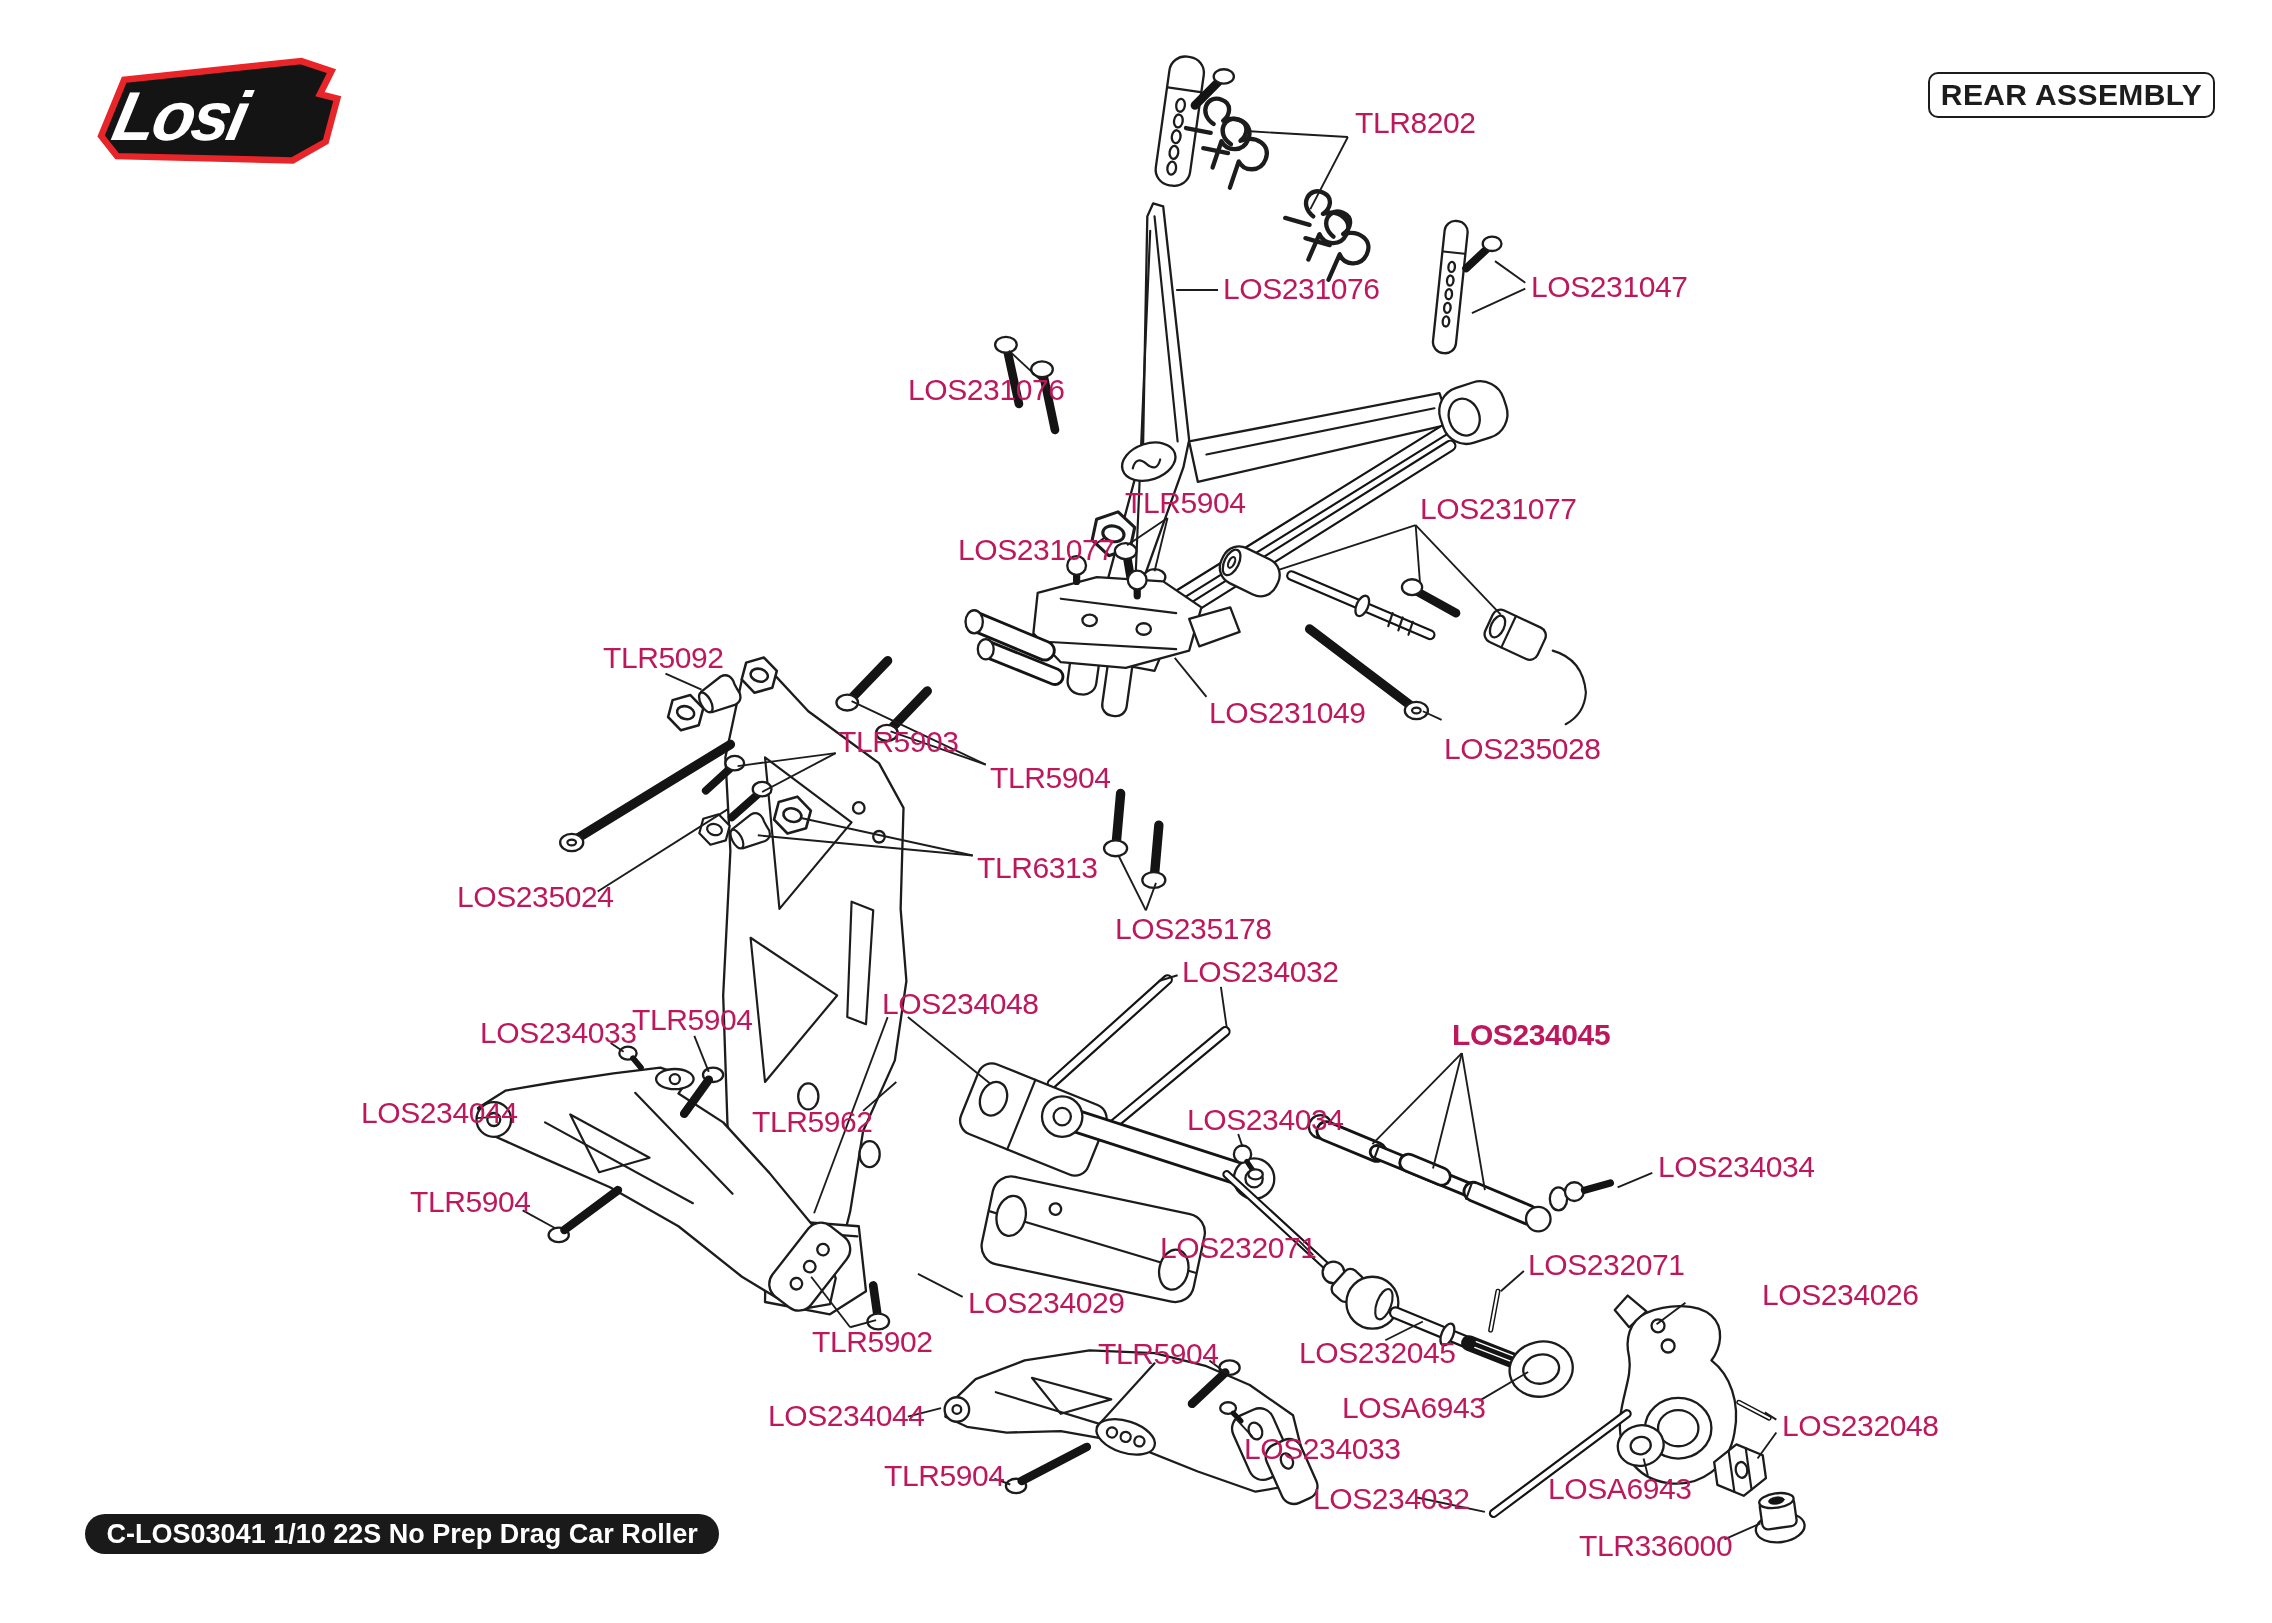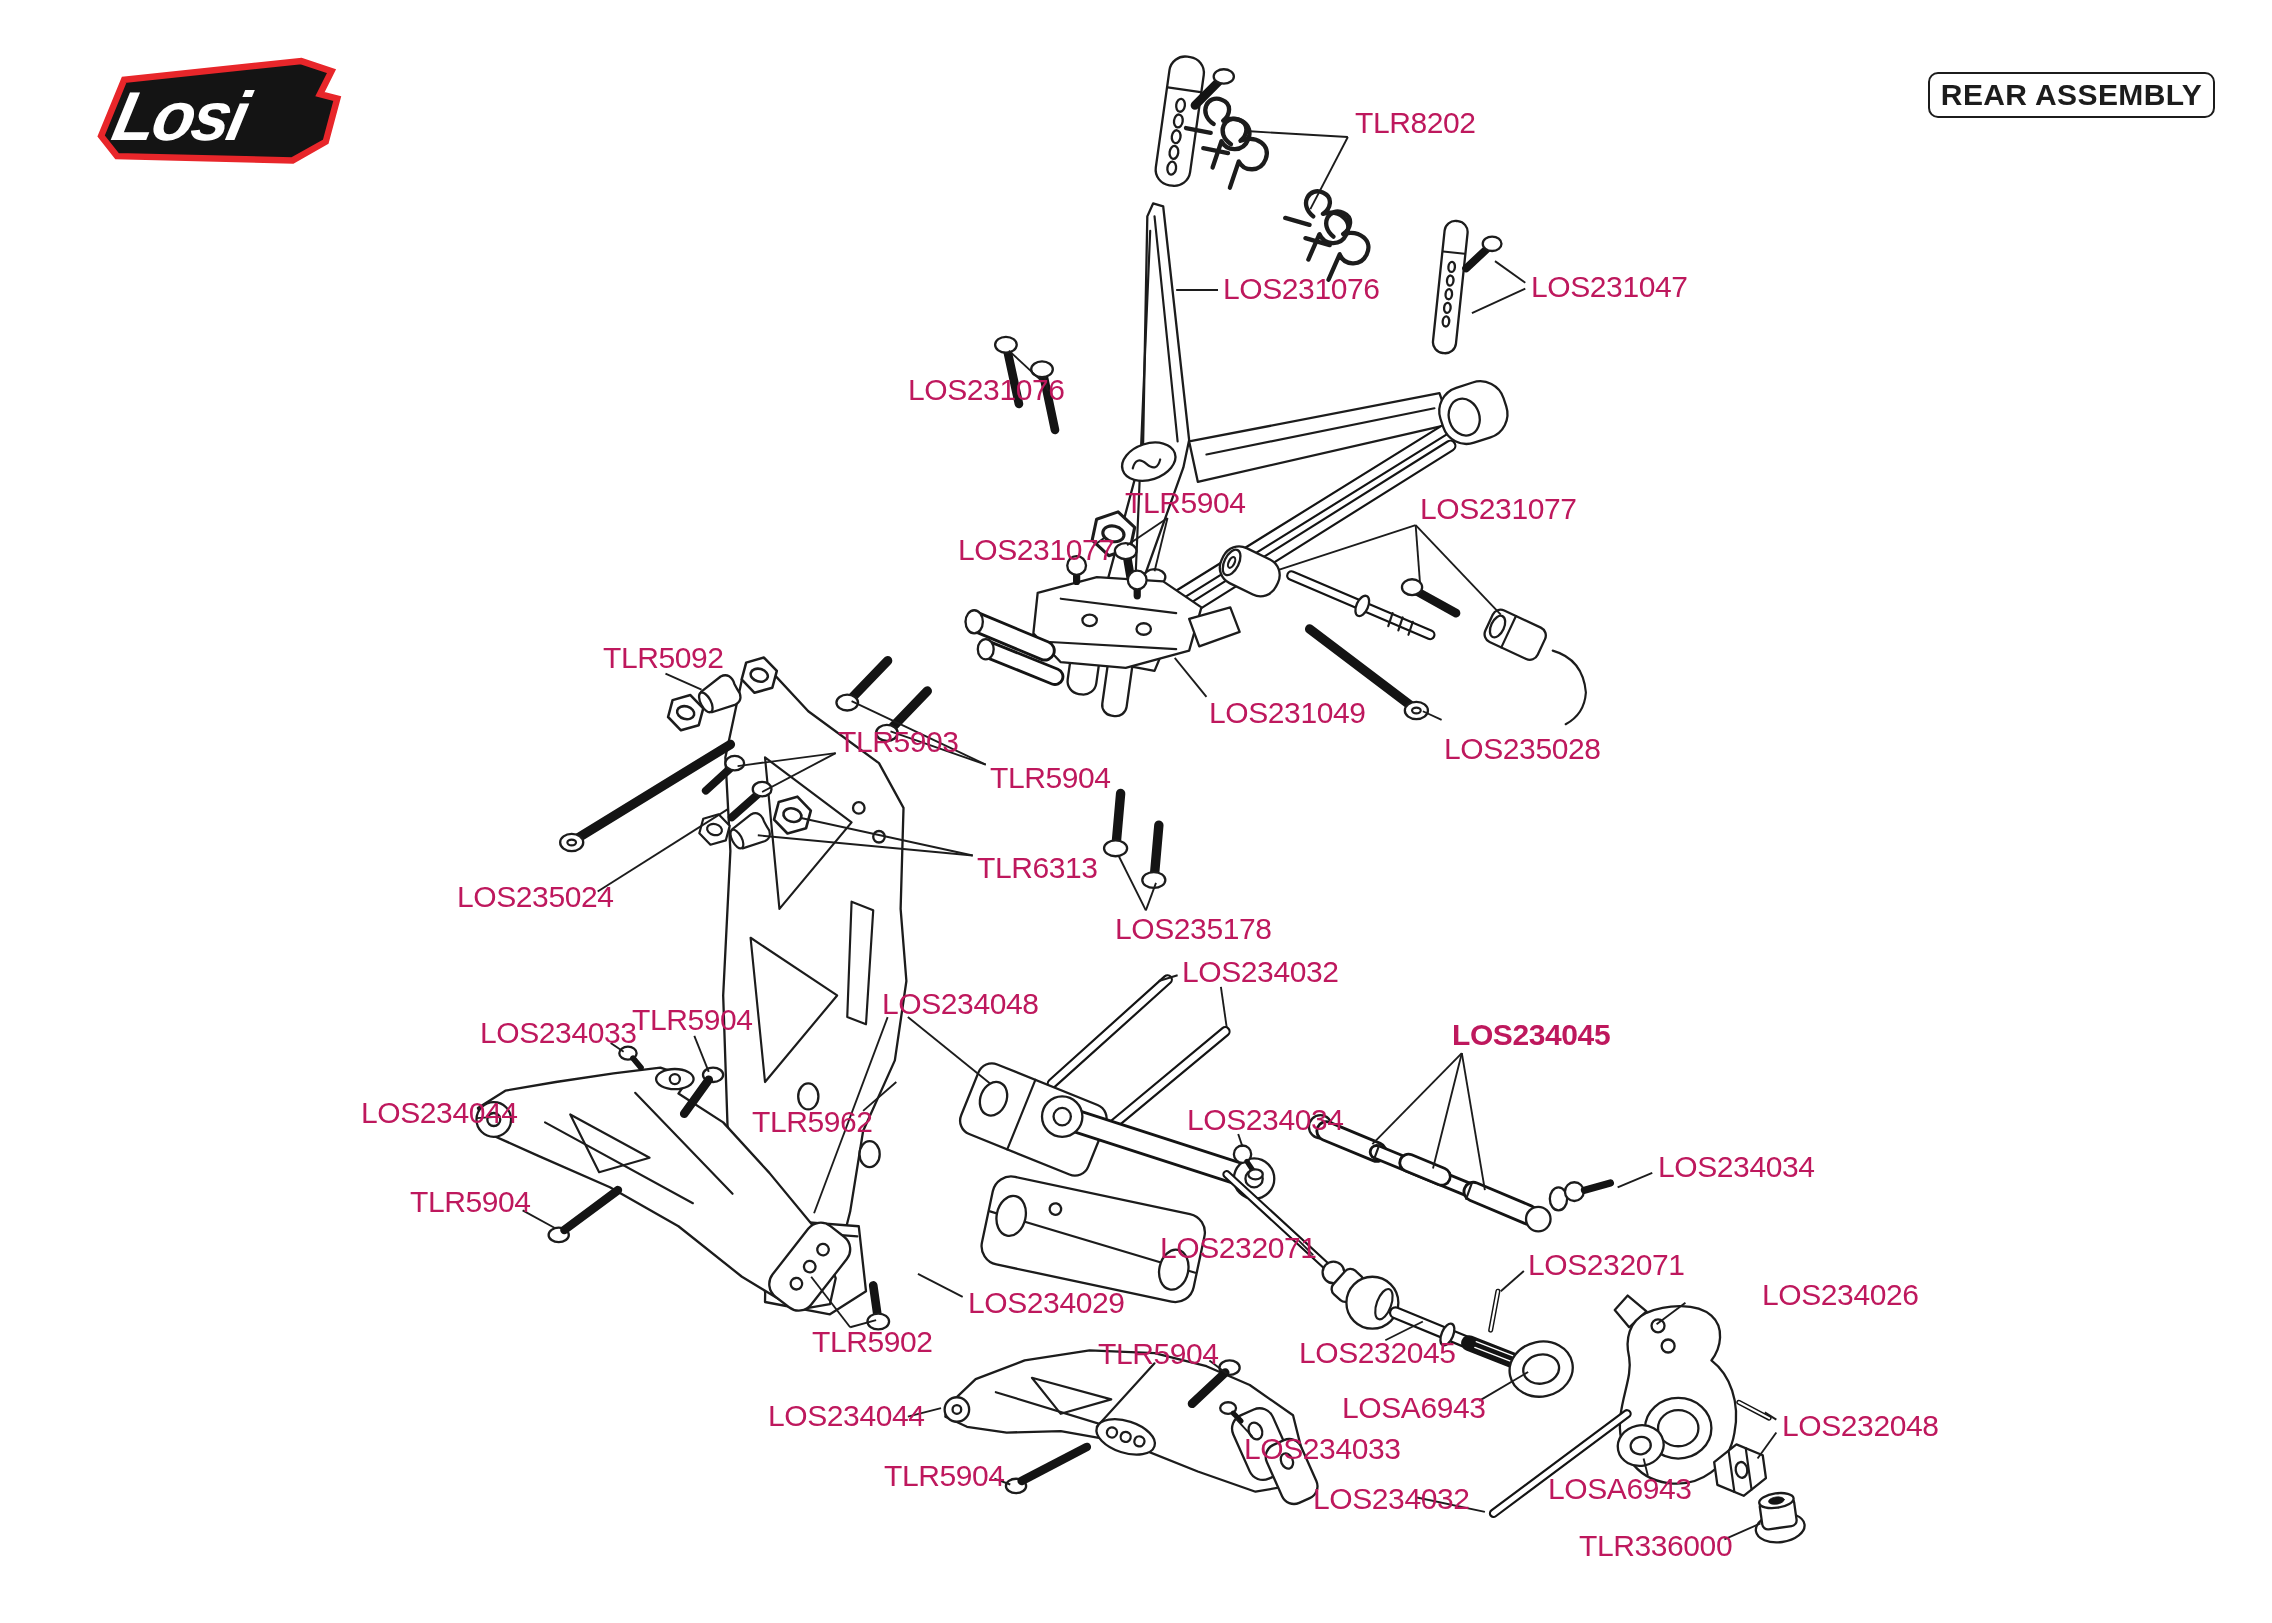--- a/index.html
+++ b/index.html
@@ -443,20 +443,23 @@
     <svg width="289" height="144" viewBox="0 0 400 200">
       <polygon points="30,118 62,40 308,14 350,28 334,60 358,66 342,126 296,152 52,146" fill="#141414" stroke="#e8262a" stroke-width="9" stroke-linejoin="miter"></polygon>
       <text x="68" y="124" transform="skewX(-12)" font-family="Liberation Sans, sans-serif" font-size="96" font-weight="bold" font-style="italic" fill="#ffffff" letter-spacing="-4">Losi</text>
     </svg>
   </div>
 
   <div class="title-badge">
     <span>REAR ASSEMBLY</span>
   </div>
 
+  <div class="footer-badge">
+    <span>C-LOS03041 1/10 22S No Prep Drag Car Roller</span>
+  </div>
 
   <div id="labels">
       <div class="plabel" style="left: 1355px; top: 123px;">TLR8202</div>
       <div class="plabel" style="left: 1223px; top: 289px;">LOS231076</div>
       <div class="plabel" style="left: 1531px; top: 287px;">LOS231047</div>
       <div class="plabel" style="left: 908px; top: 390px;">LOS231076</div>
       <div class="plabel" style="left: 1125px; top: 503px;">TLR5904</div>
       <div class="plabel" style="left: 958px; top: 550px;">LOS231077</div>
       <div class="plabel" style="left: 1420px; top: 509px;">LOS231077</div>
       <div class="plabel" style="left: 1209px; top: 713px;">LOS231049</div>

